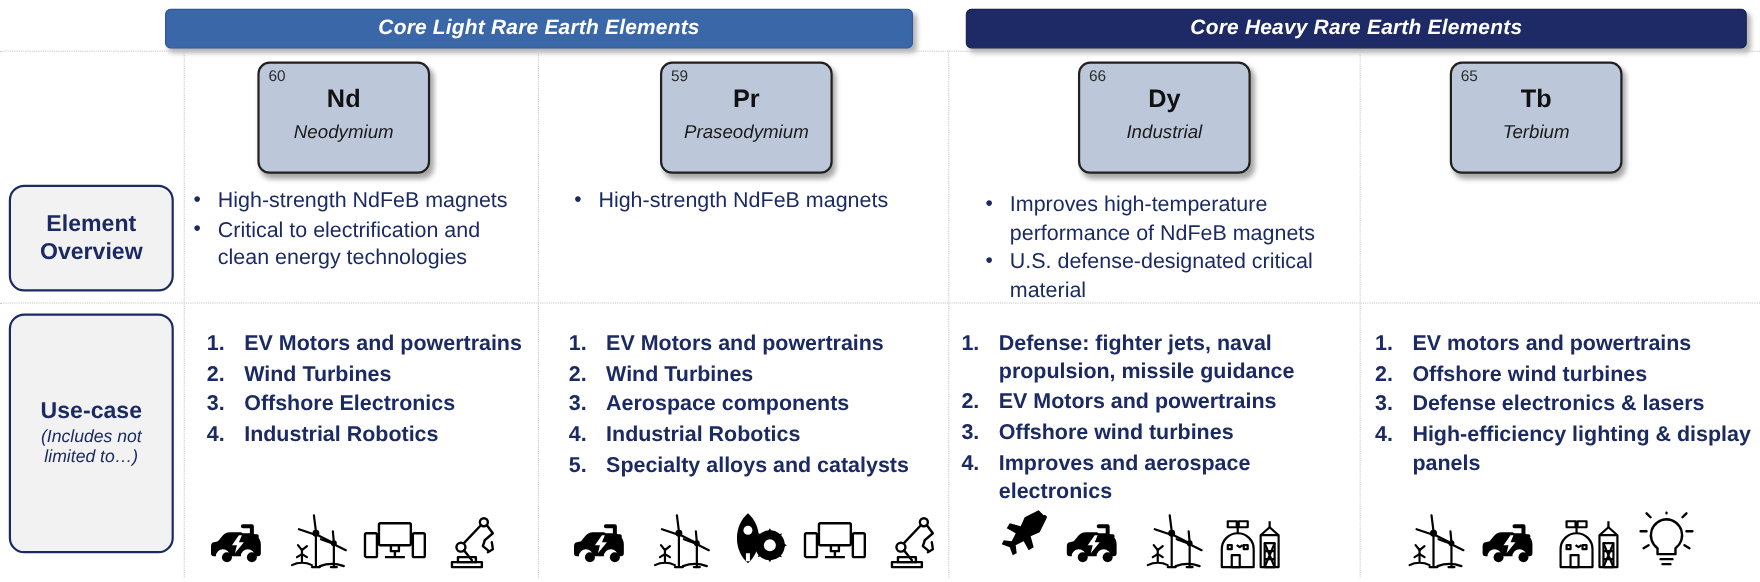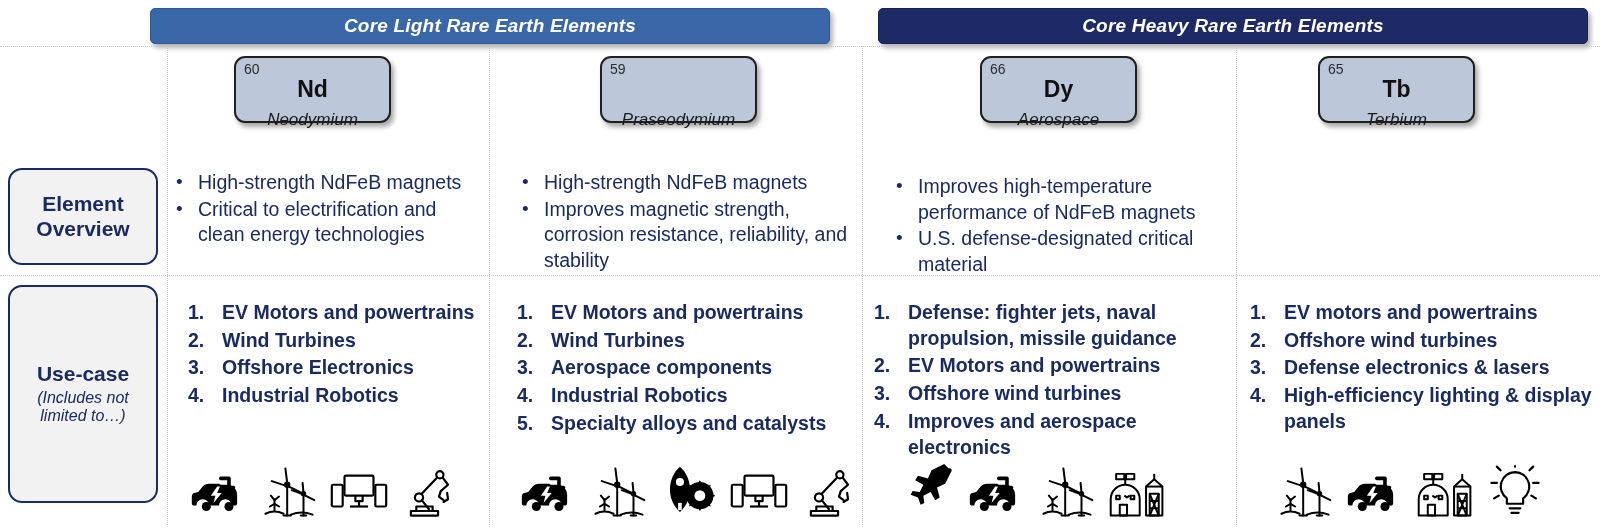--- a/index.html
+++ b/index.html
@@ -66,21 +66,21 @@
     position: absolute;
     height: 0;
     border-top: 1px dotted #c7c7c7;
   }
 
   
   .elem-card {
     position: absolute;
     top: 56px;
     width: 157px;
-    height: 67px;
+    height: 102px;
     background: #bcc8da;
     border: 2px solid #20201f;
     border-radius: 11px;
     box-shadow: 3px 4px 5px rgba(0,0,0,.35);
     box-sizing: border-box;
     color: #111111;
   }
   .elem-num {
     position: absolute;
     top: 3px;
@@ -299,26 +299,26 @@
           <path d="M47 16l6 8-8 7"></path>
           <path d="M45 31l-2 6 5 4M52 33l1 7-5 3"></path>
           <path d="M18 48h18v5H18z"></path>
           <path d="M12 53h30v5H12z"></path>
         </svg>
     </span>
   </div>
 
   <div class="elem-card" style="left:600px">
     <span class="elem-num">59</span>
+    <span class="elem-sym">Pr</span>
     <span class="elem-name">Praseodymium</span>
   </div>
   <div class="col" style="left:518px; top:170px; width:330px;">
     <ul class="overview-list">
       <li>High-strength NdFeB magnets</li>
-      <li>Improves magnetic strength, corrosion resistance, reliability, and stability</li>
     </ul>
   </div>
   <div class="col" style="left:515px; top:300px; width:340px;">
     <ul class="usecase-list">
       <li>EV Motors and powertrains</li>
       <li>Wind Turbines</li>
       <li>Aerospace components</li>
       <li>Industrial Robotics</li>
       <li>Specialty alloys and catalysts</li>
     </ul>
@@ -383,21 +383,21 @@
           <path d="M45 31l-2 6 5 4M52 33l1 7-5 3"></path>
           <path d="M18 48h18v5H18z"></path>
           <path d="M12 53h30v5H12z"></path>
         </svg>
     </span>
   </div>
 
   <div class="elem-card" style="left:980px">
     <span class="elem-num">66</span>
     <span class="elem-sym">Dy</span>
-    <span class="elem-name">Aerospace</span>
+    <span class="elem-name">Industrial</span>
   </div>
   <div class="col" style="left:892px; top:174px; width:340px;">
     <ul class="overview-list">
       <li>Improves high-temperature performance of NdFeB magnets</li>
       <li>U.S. defense-designated critical material</li>
     </ul>
   </div>
   <div class="col" style="left:872px; top:300px; width:360px;">
     <ul class="usecase-list">
       <li>Defense: fighter jets, naval propulsion, missile guidance</li>

